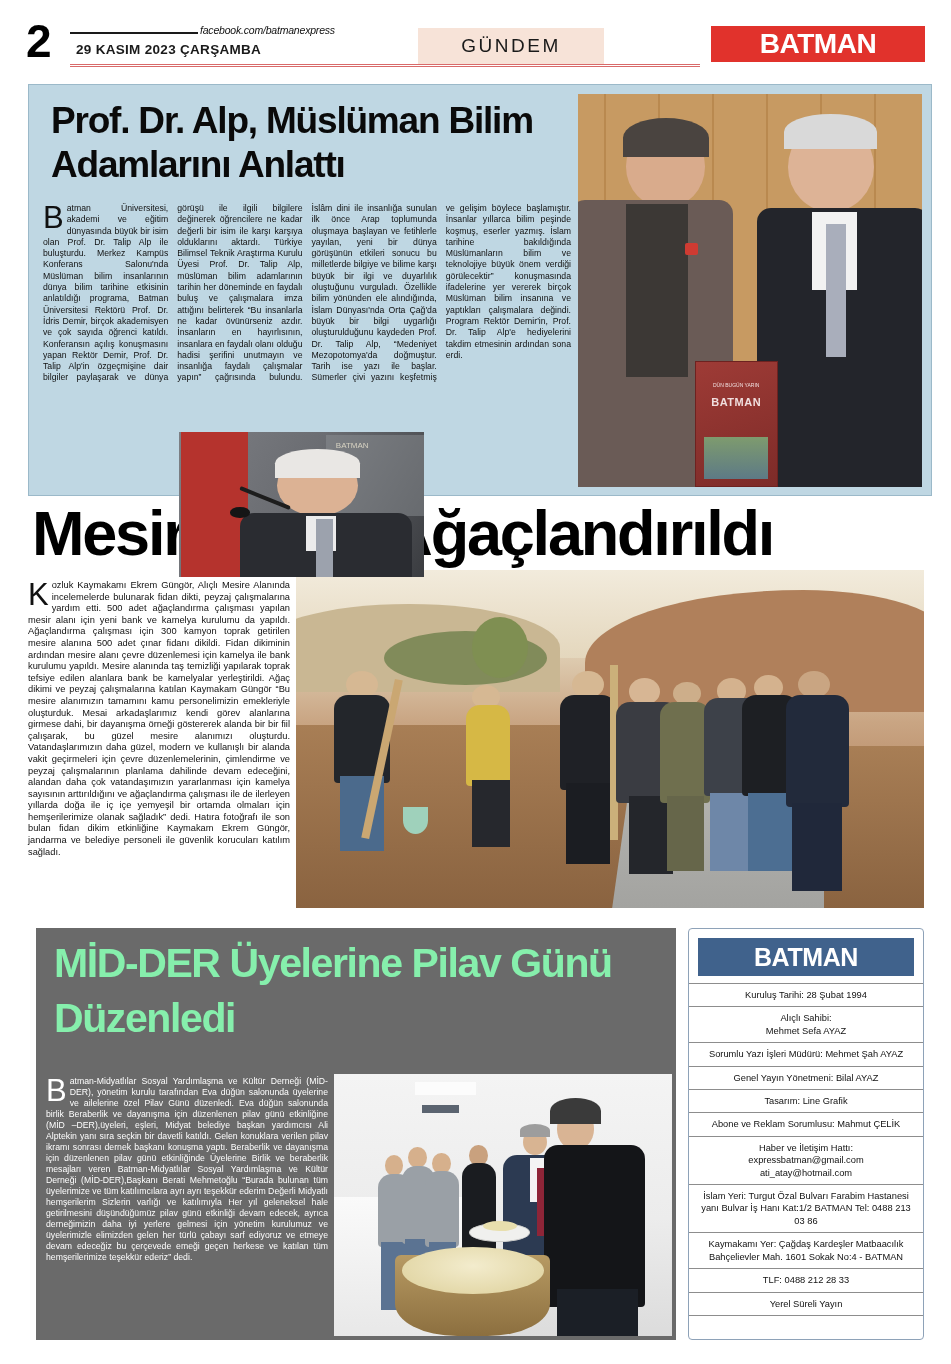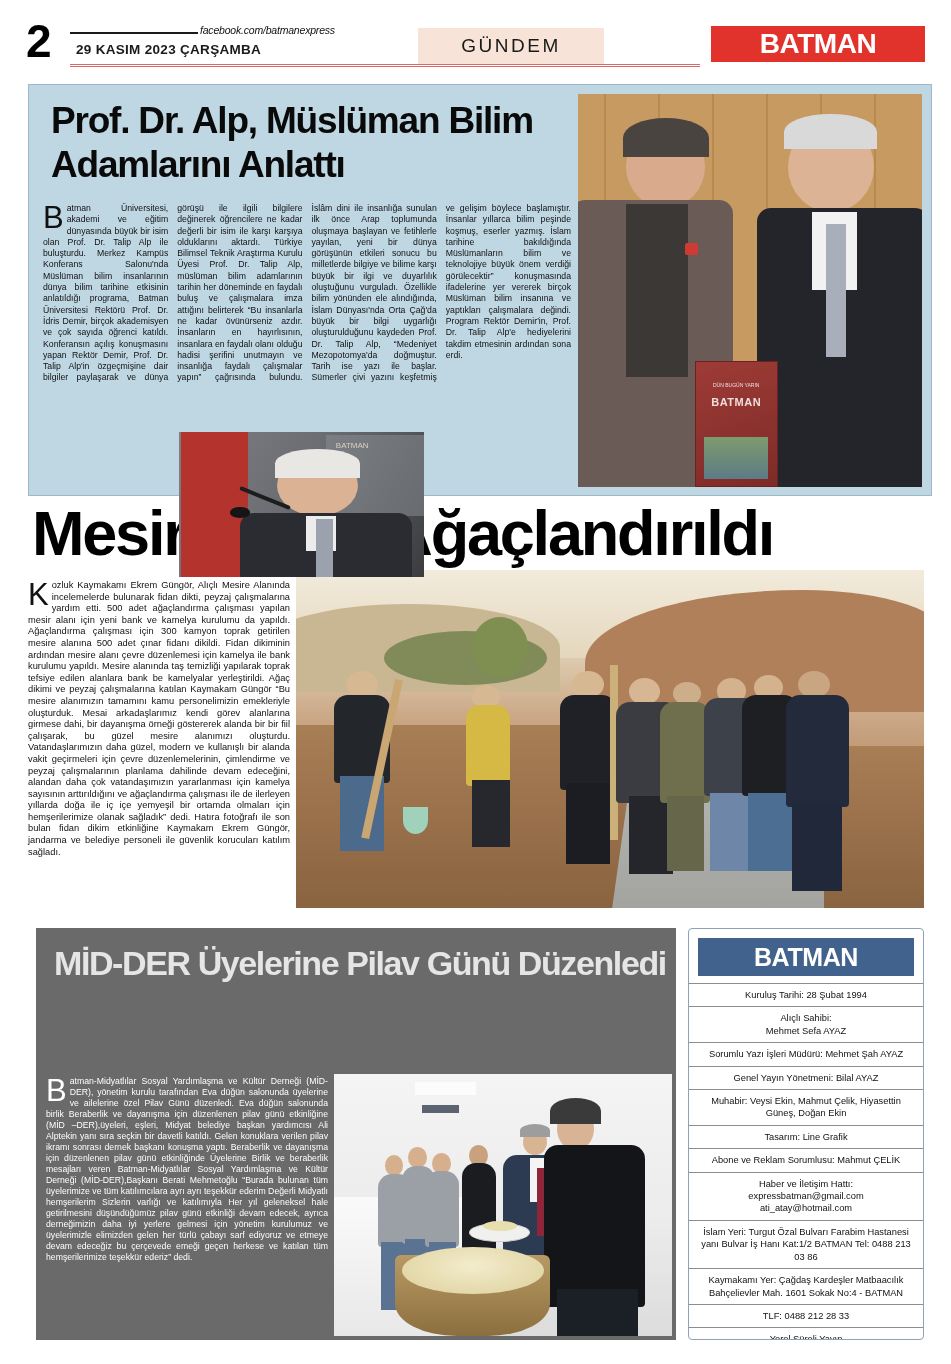--- a/index.html
+++ b/index.html
@@ -194,24 +194,24 @@
   .article3 {
     position: absolute;
     left: 36px; top: 928px;
     width: 640px; height: 412px;
     background: #6a6a6a;
   }
   .a3-headline {
     position: absolute;
     left: 18px; top: 8px;
     width: 612px;
-    font-size: 34px;
+    font-size: 41px;
     font-weight: bold;
     line-height: 55px;
-    color: #e5e5e5;
+    color: #86efac;
     letter-spacing: -1.4px;
     font-family: "Liberation Sans", sans-serif;
   }
   .a3-photo {
     position: absolute;
     left: 298px; top: 146px;
     width: 338px; height: 262px;
     overflow: hidden;
   }
   .a3-text {
@@ -473,21 +473,20 @@
 
   <div class="colophon">
     <div class="col-logo">
       <span>Batman Express</span>
     </div>
     <div id="colophon-rows">
         <div class="col-row"><b>Kuruluş Tarihi:</b><span> 28 Şubat 1994</span></div>
         <div class="col-row"><b>Alıçlı Sahibi:</b><br><span>Mehmet Sefa AYAZ</span></div>
         <div class="col-row"><b>Sorumlu Yazı İşleri Müdürü:</b><span> Mehmet Şah AYAZ</span></div>
         <div class="col-row"><b>Genel Yayın Yönetmeni:</b><span> Bilal AYAZ</span></div>
-        <div class="col-row"><b>Muhabir:</b><span> Veysi Ekin, Mahmut Çelik, Hiyasettin Güneş, Doğan Ekin</span></div>
         <div class="col-row"><b>Tasarım:</b><span> Line Grafik</span></div>
         <div class="col-row"><b>Abone ve Reklam Sorumlusu:</b><span> Mahmut ÇELİK</span></div>
         <div class="col-row"><b>Haber ve İletişim Hattı:</b><br><span>expressbatman@gmail.com<br>ati_atay@hotmail.com</span></div>
         <div class="col-row"><b>İslam Yeri:</b><span> Turgut Özal Bulvarı Farabim Hastanesi yanı Bulvar İş Hanı Kat:1/2 BATMAN Tel: 0488 213 03 86</span></div>
         <div class="col-row"><b>Kaymakamı Yer:</b><span> Çağdaş Kardeşler Matbaacılık Bahçelievler Mah. 1601 Sokak No:4  -  BATMAN</span></div>
         <div class="col-row"><b>TLF:</b><span> 0488 212 28 33</span></div>
         <div class="col-row"><span>Yerel Süreli Yayın</span></div>
       </div>
   </div>
 

